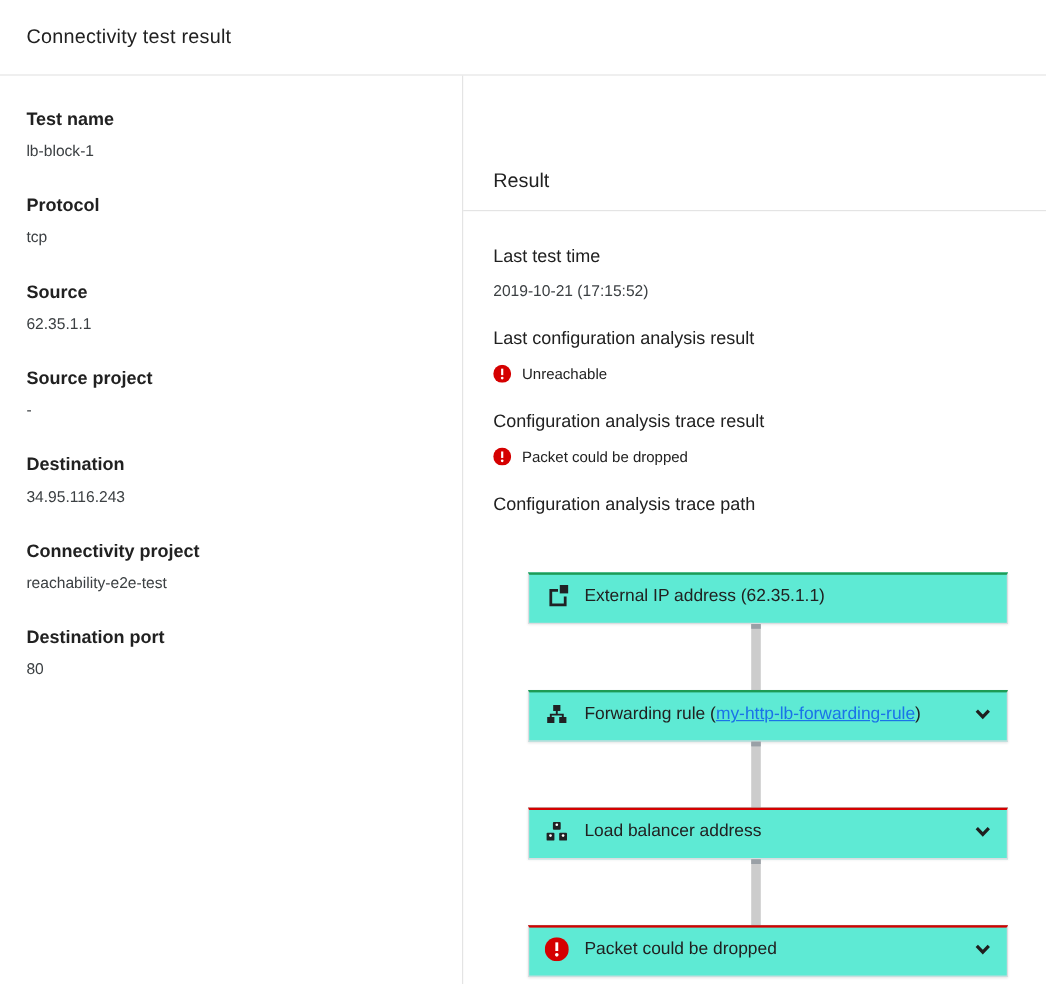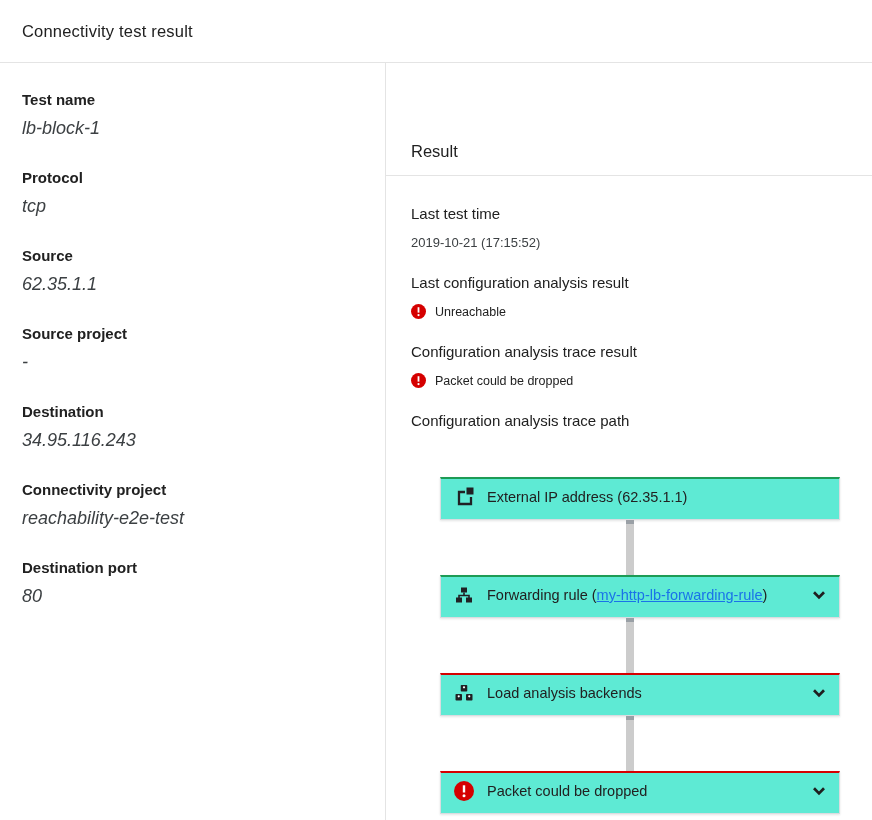--- a/index.html
+++ b/index.html
@@ -29,21 +29,21 @@
 
   
   .columns { display: flex; height: 771px; }
 
   .left-pane {
     width: 386px; flex: none; border-right: 1px solid var(--divider);
     padding: 28px 20px 0 22px;
   }
   .field { margin-bottom: 30px; }
   .field-label { font-size: 15px; font-weight: 700; color: var(--text); margin-bottom: 10px; }
-  .field-value { font-size: 18px; color: var(--text-soft); font-style: italic; }
+  .field-value { font-size: 13px; color: var(--text-soft); }
 
   .right-pane { flex: 1; display: flex; flex-direction: column; justify-content: flex-end; }
   .result-header {
     height: 48px; flex: none; border-bottom: 1px solid var(--divider);
     display: flex; align-items: center; padding-left: 25px;
   }
   .result-title { font-size: 16.5px; font-weight: 500; color: var(--text); }
   .result-body { padding: 29px 25px 20px 25px; }
 
   .section { margin-bottom: 24px; }
@@ -190,21 +190,21 @@
 
             <div class="trace-card error">
               <svg class="card-icon" viewBox="0 0 20 20">
                 <rect x="6.75" y="2" width="6.5" height="6.5" rx="0.8" fill="#202124"></rect>
                 <circle cx="10" cy="4.3" r="1.1" fill="#fff"></circle>
                 <rect x="1.5" y="11" width="6.5" height="6.5" rx="0.8" fill="#202124"></rect>
                 <circle cx="4.75" cy="13.3" r="1.1" fill="#fff"></circle>
                 <rect x="12" y="11" width="6.5" height="6.5" rx="0.8" fill="#202124"></rect>
                 <circle cx="15.25" cy="13.3" r="1.1" fill="#fff"></circle>
               </svg>
-              <span class="card-label">Load analysis backends</span>
+              <span class="card-label">Load balancer address</span>
               <button class="chevron-btn">
                 <svg width="20" height="20" viewBox="0 0 20 20">
                   <path d="M5 7.2 L10 12.4 L15 7.2" fill="none" stroke="#1f1f1f" stroke-width="2.7"></path>
                 </svg>
               </button>
             </div>
 
             <div class="connector"></div>
 
             <div class="trace-card error">

